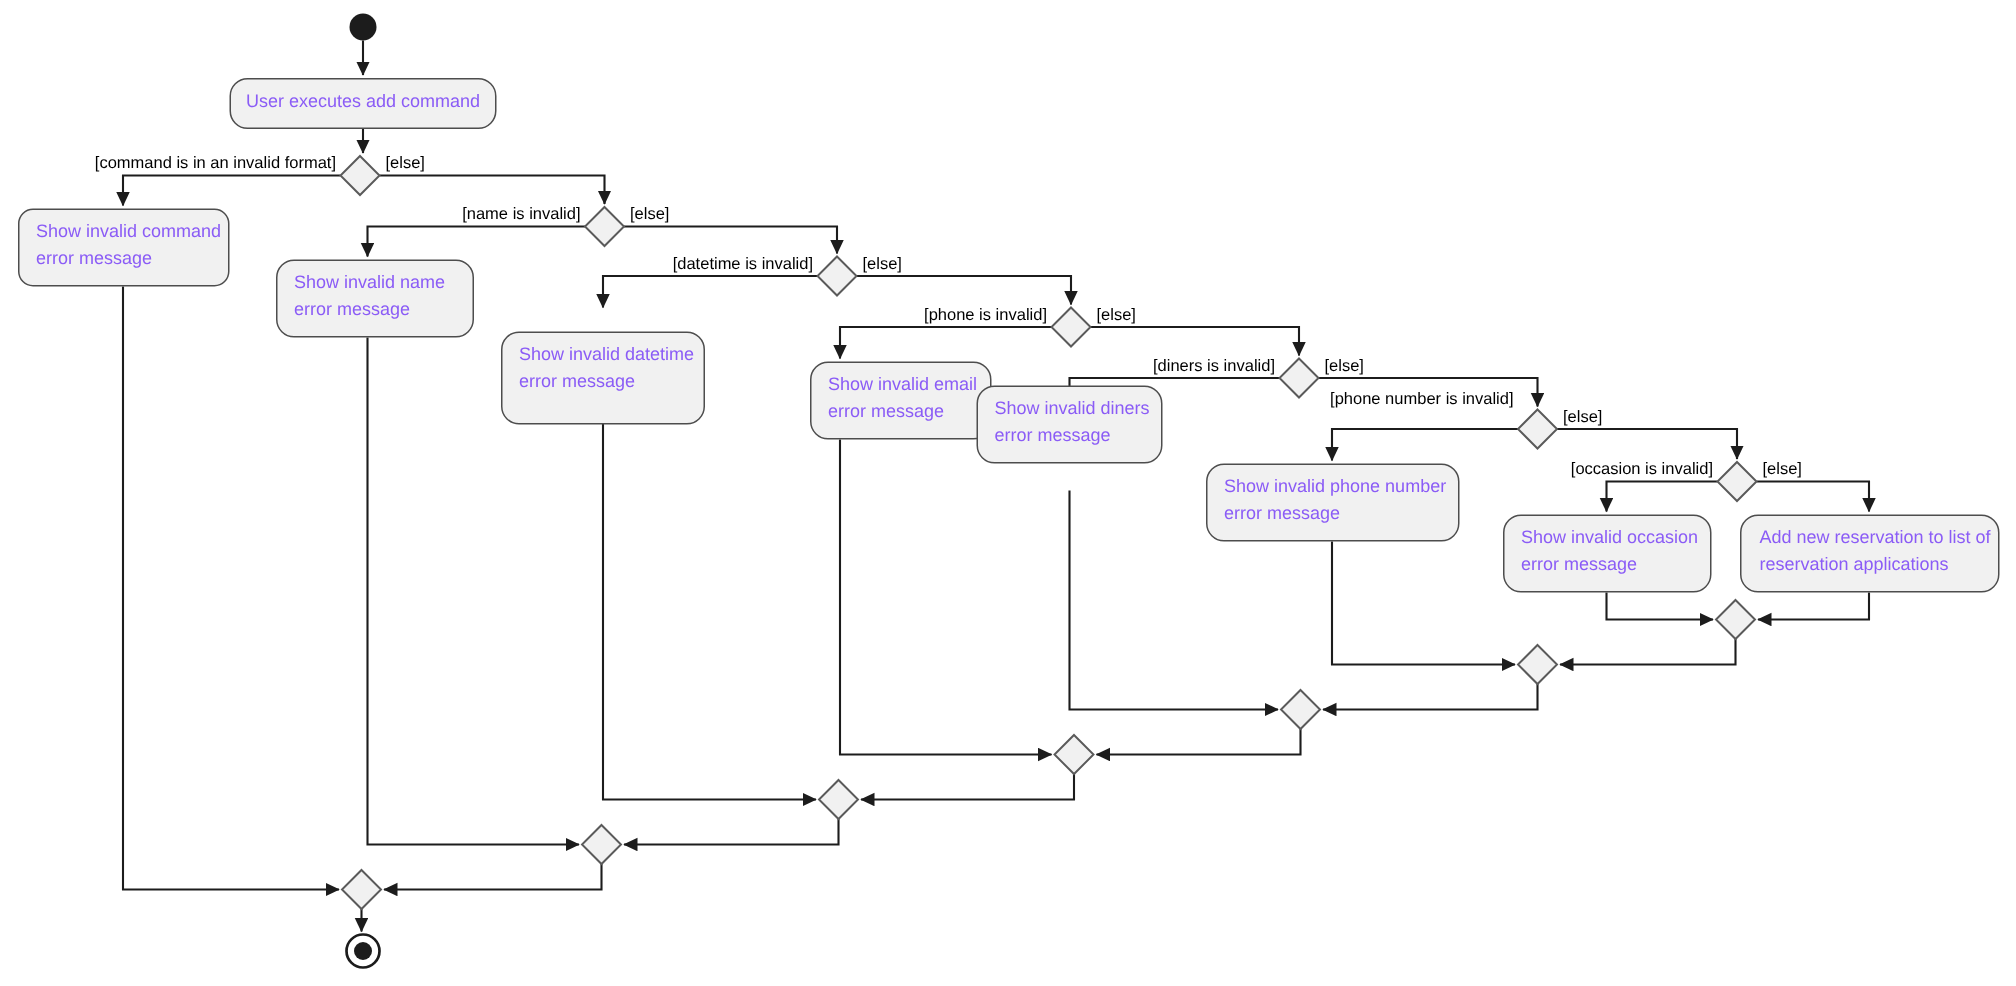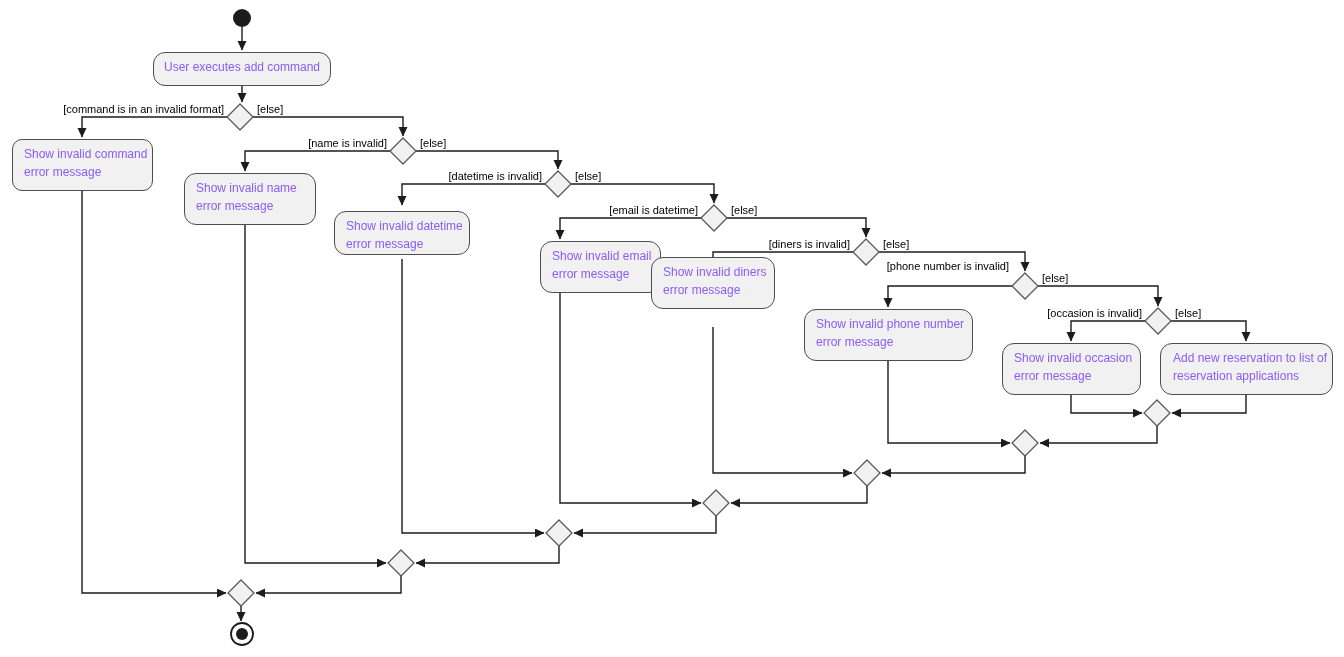--- a/index.html
+++ b/index.html
@@ -115,21 +115,21 @@
   <div class="action" style="left:12px; top:139px; width:141px; height:52px;border-radius:10px;">
     <span class="ln">Show invalid command</span>
     <span class="ln">error message</span>
   </div>
 
   <div class="action" style="left:184px; top:173px; width:132px; height:52px;">
     <span class="ln">Show invalid name</span>
     <span class="ln">error message</span>
   </div>
 
-  <div class="action" style="left:334px; top:211px; width:136px; height:44px;">
+  <div class="action" style="left:334px; top:221px; width:136px; height:62px;">
     <span class="ln">Show invalid datetime</span>
     <span class="ln">error message</span>
   </div>
 
   <div class="action" style="left:500px; top:241px; width:121px; height:52px;margin-left:40px;">
     <span class="ln">Show invalid email</span>
     <span class="ln">error message</span>
   </div>
 
   <div class="action" style="left:651px; top:257px; width:124px; height:52px;">
@@ -154,21 +154,21 @@
 
   <span class="guard right-align" style="right:1120px; top:103px;">[command is in an invalid format]</span>
   <span class="guard" style="left:257px; top:103px;">[else]</span>
 
   <span class="guard right-align" style="right:957px; top:137px;">[name is invalid]</span>
   <span class="guard" style="left:420px; top:137px;">[else]</span>
 
   <span class="guard right-align" style="right:802px; top:170px;">[datetime is invalid]</span>
   <span class="guard" style="left:575px; top:170px;">[else]</span>
 
-  <span class="guard right-align" style="right:646px; top:204px;">[email is datetime]</span>
+  <span class="guard right-align" style="right:646px; top:204px;">[phone is invalid]</span>
   <span class="guard" style="left:731px; top:204px;">[else]</span>
 
   <span class="guard right-align" style="right:494px; top:238px;">[diners is invalid]</span>
   <span class="guard" style="left:883px; top:238px;">[else]</span>
 
   <span class="guard right-align" style="right:335px; top:260px;">[phone number is invalid]</span>
   <span class="guard" style="left:1042px; top:272px;">[else]</span>
 
   <span class="guard right-align" style="right:202px; top:307px;text-align:center;">[occasion is invalid]</span>
   <span class="guard" style="left:1175px; top:307px;">[else]</span>

